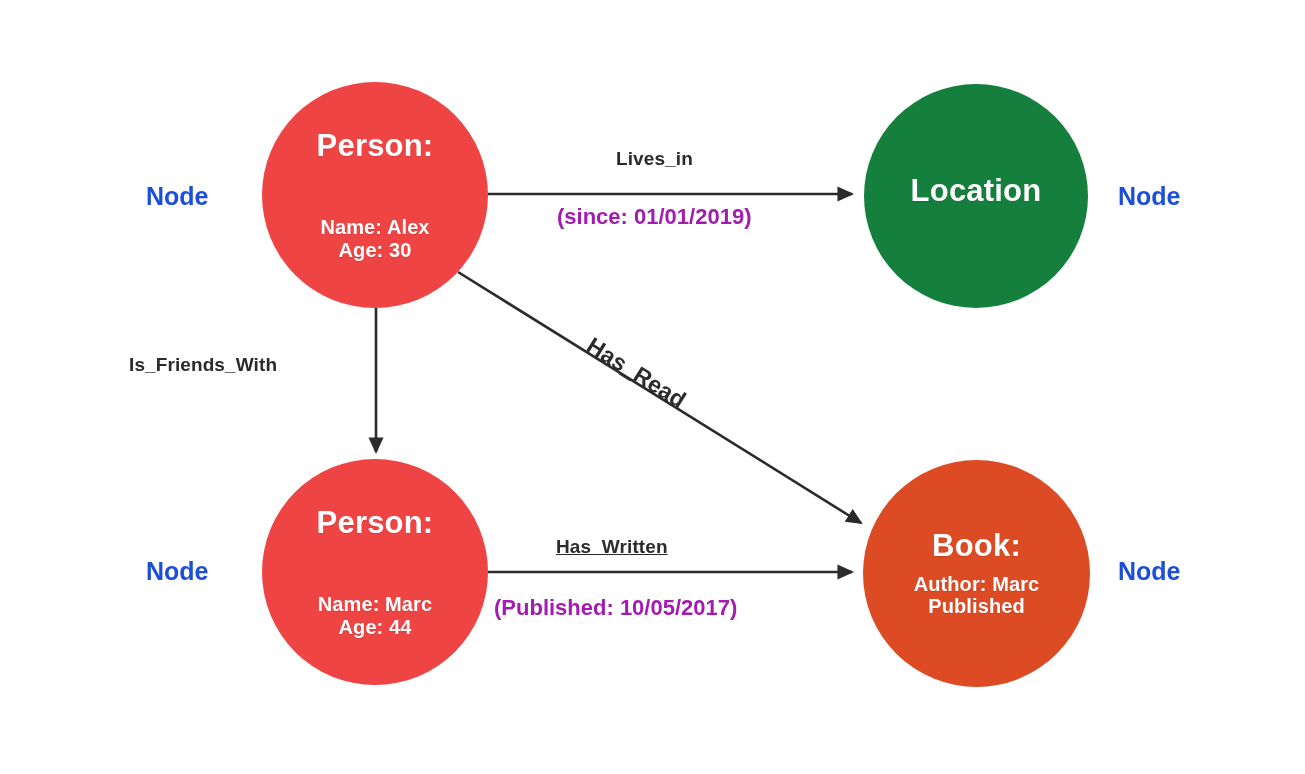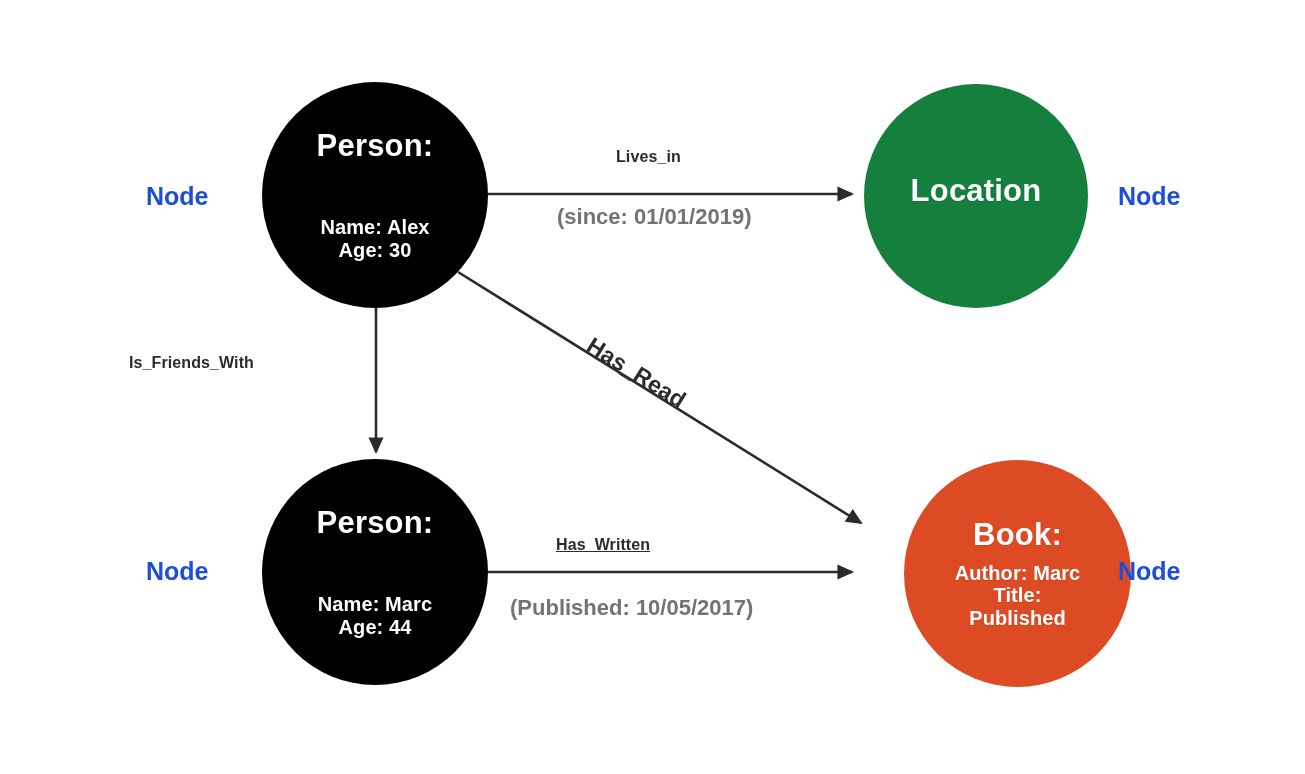--- a/index.html
+++ b/index.html
@@ -47,40 +47,40 @@
   .node .node-props {
     font-size: 20px;
     font-weight: 700;
     letter-spacing: 0.1px;
   }
   .node .node-props .prop-line {
     display: block;
     white-space: nowrap;
   }
   .node-alex, .node-marc {
-    background: #000000;
+    background: #ef4444;
     gap: 44px;
   }
   .node-location {
     background: #15803d;
   }
   .node-book {
     background: #dd4b24;
   }
   .edge-label {
     position: absolute;
     color: #2b2b2b;
-    font-size: 16px;
+    font-size: 19px;
     font-weight: 700;
     white-space: nowrap;
     letter-spacing: 0.1px;
   }
   .edge-sublabel {
     position: absolute;
-    color: #737373;
+    color: #a21caf;
     font-size: 22px;
     font-weight: 700;
     white-space: nowrap;
   }
   .side-label {
     position: absolute;
     color: #1d4ed8;
     font-size: 25px;
     font-weight: 700;
     white-space: nowrap;
@@ -128,37 +128,36 @@
   </div>
 
   <div class="node node-marc" style="left:262px; top:459px; width:226px; height:226px;">
     <span class="node-title">Person:</span>
     <span class="node-props">
       <span class="prop-line">Name: Marc</span>
       <span class="prop-line">Age: 44</span>
     </span>
   </div>
 
-  <div class="node node-book" style="left:904px; top:460px; width:227px; height:227px;">
+  <div class="node node-book" style="left:863px; top:460px; width:227px; height:227px;">
     <span class="node-title">Book:</span>
     <span class="node-props">
       <span class="prop-line">Author: Marc</span>
-      <span class="prop-line">Title:</span>
       <span class="prop-line">Published</span>
     </span>
   </div>
 
   <div class="edge-label" style="left:616px; top:148px;">Lives_in</div>
   <div class="edge-sublabel" style="left:557px; top:204px;">(since: 01/01/2019)</div>
 
   <div class="edge-label" style="left:129px; top:354px;">Is_Friends_With</div>
 
   <div class="rot-label" style="left:589px; top:330px; transform: rotate(32deg);">Has_Read</div>
 
   <div class="edge-label" style="left:556px; top:536px;text-decoration:underline;">Has_Written</div>
-  <div class="edge-sublabel" style="left:510px; top:595px;">(Published: 10/05/2017)</div>
+  <div class="edge-sublabel" style="left:494px; top:595px;">(Published: 10/05/2017)</div>
 
   <div class="side-label" style="left:146px; top:182px;">Node</div>
   <div class="side-label" style="left:1118px; top:182px;">Node</div>
   <div class="side-label" style="left:146px; top:557px;">Node</div>
   <div class="side-label" style="left:1118px; top:557px;">Node</div>
 
 </div>
 
 </body></html>

